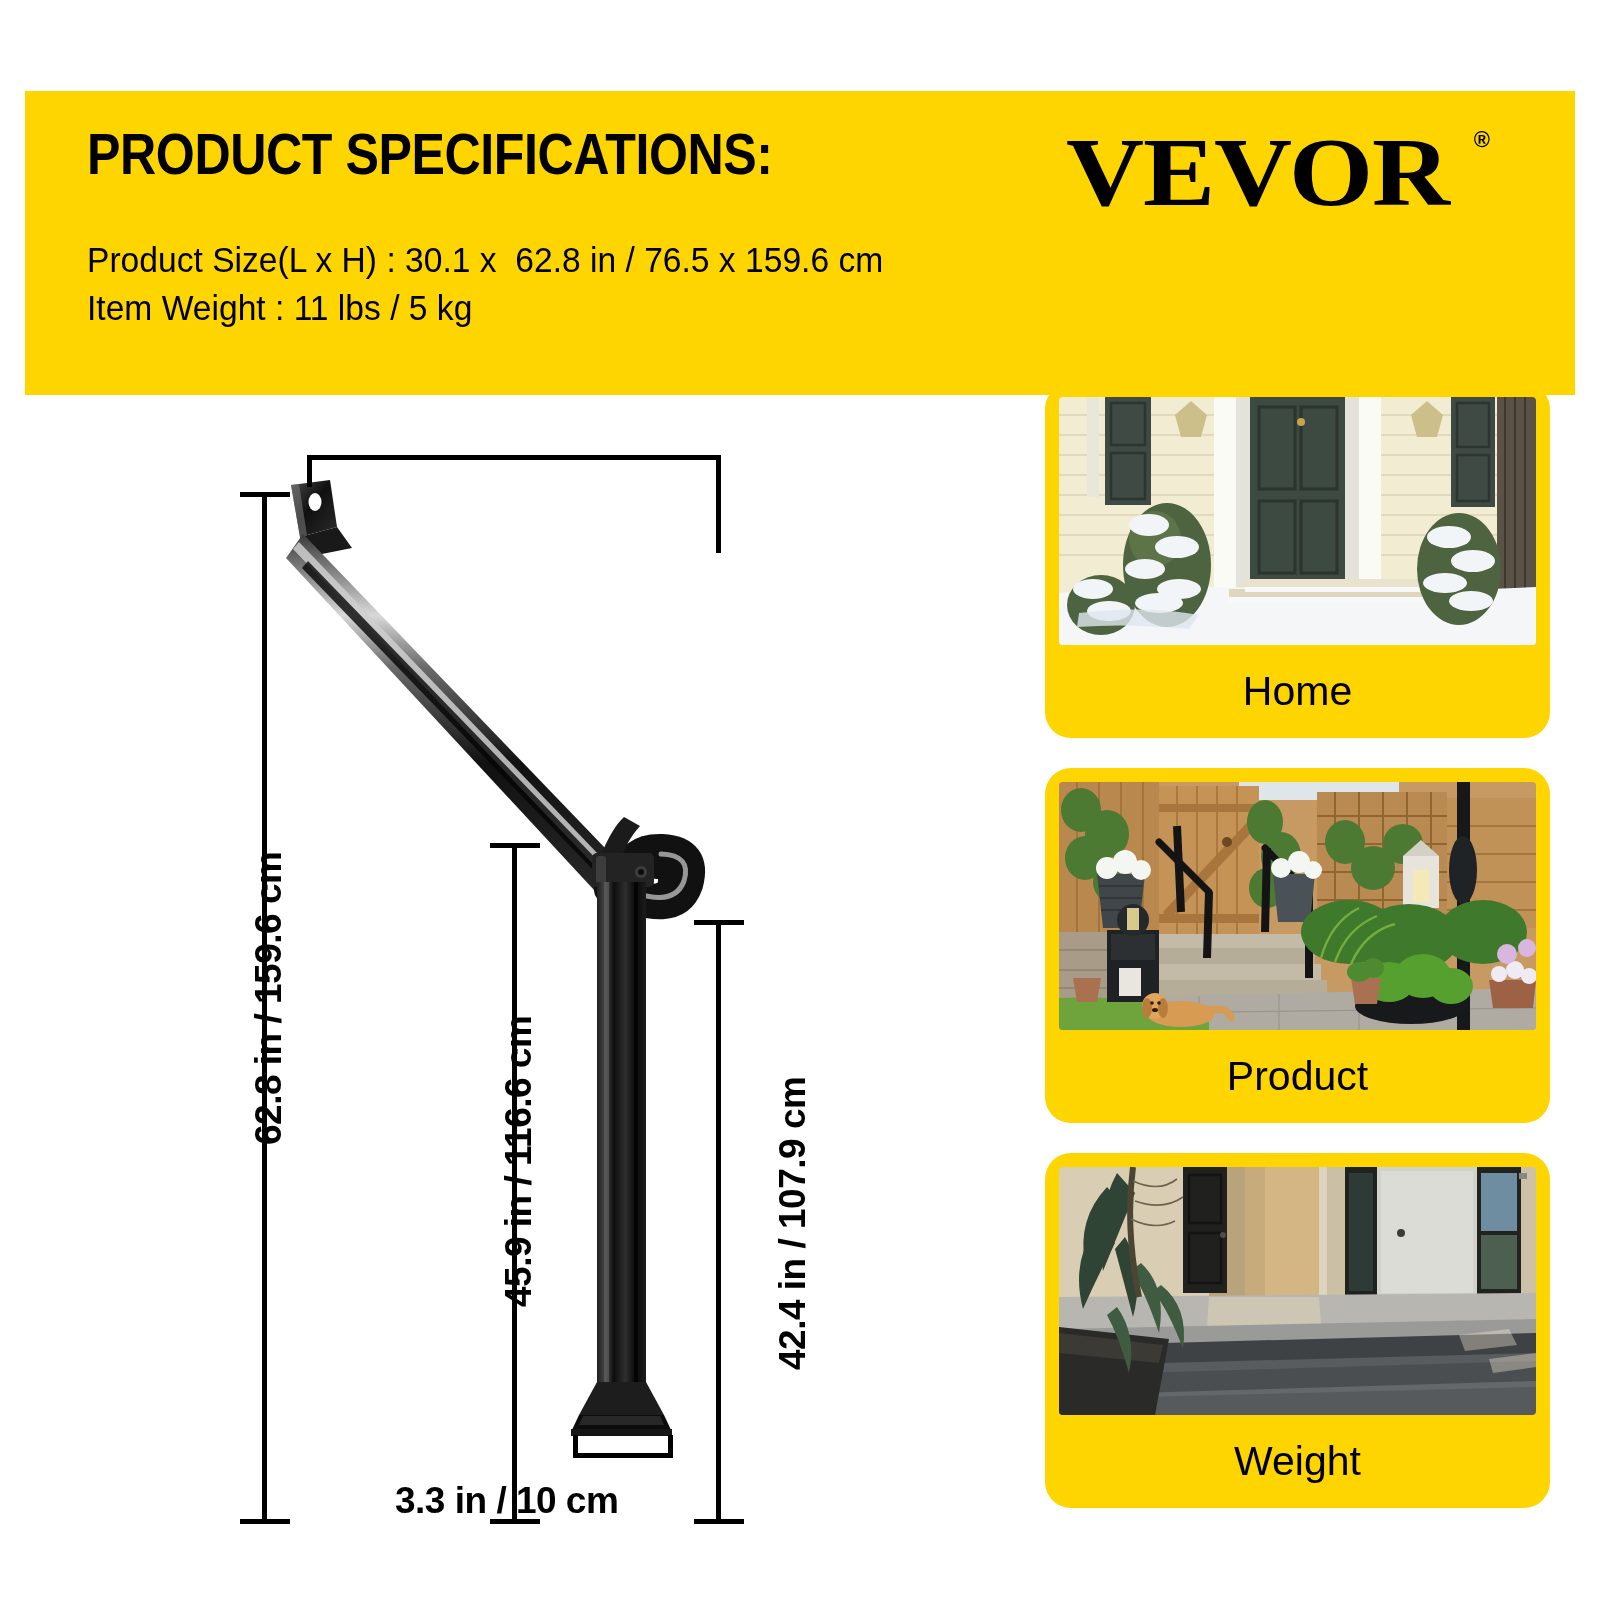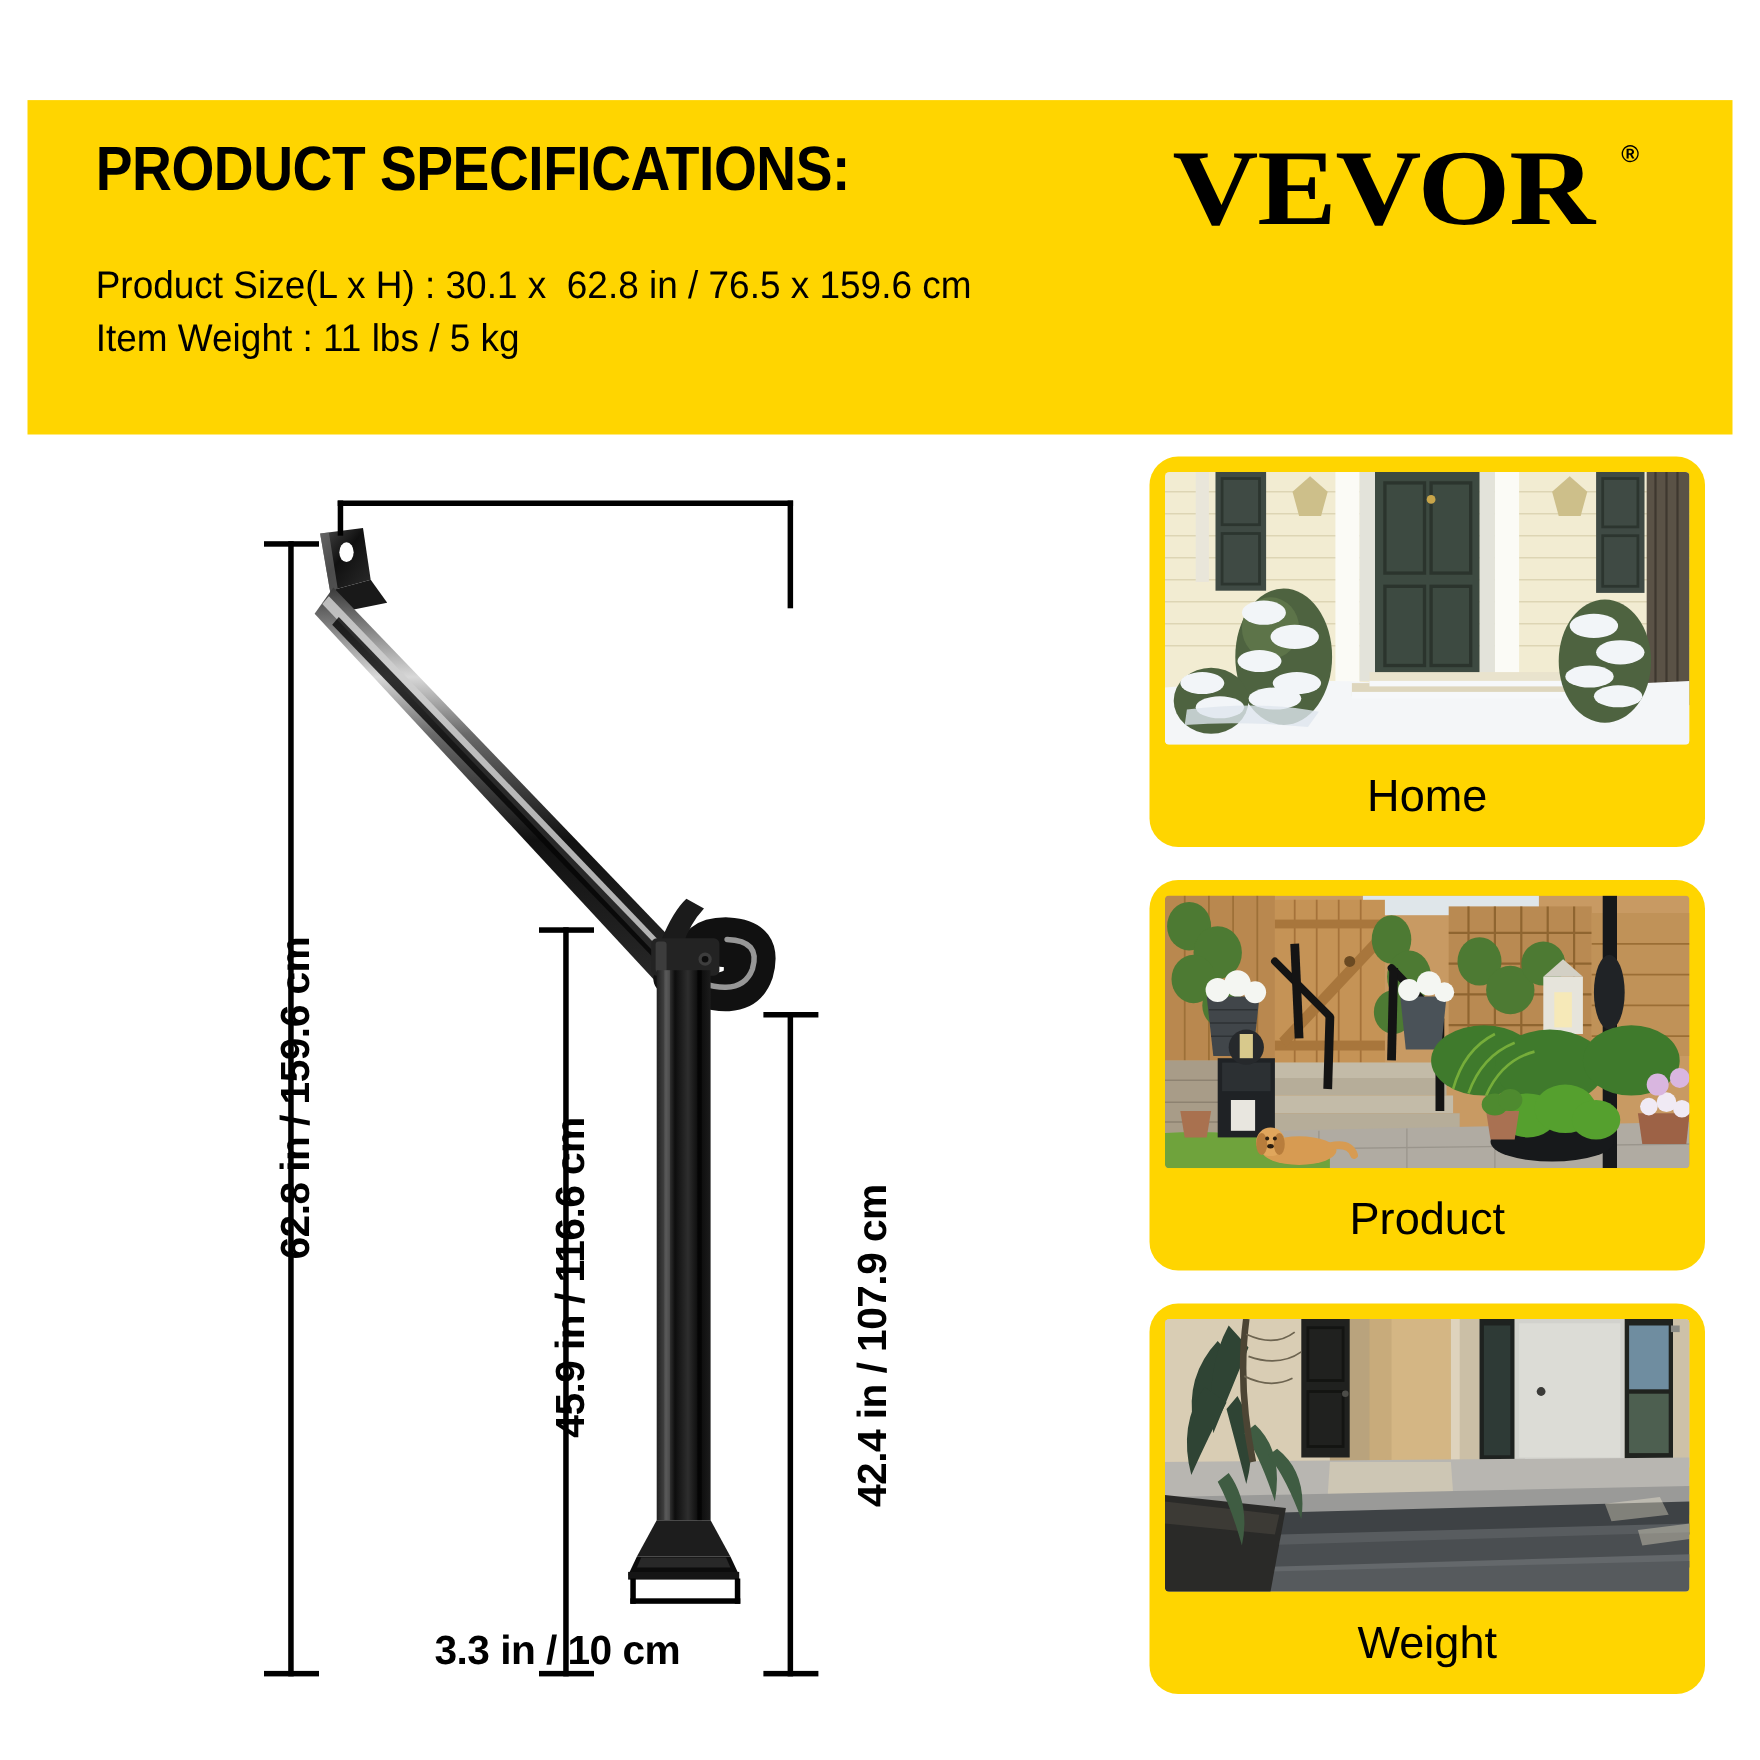--- a/index.html
+++ b/index.html
@@ -61,21 +61,21 @@
   }
   .dim-label.vertical {
     transform: rotate(-90deg);
     transform-origin: left top;
   }
 
   
   #product-graphic { position: absolute; left: 0; top: 0; width: 1020px; height: 1215px; }
 
   
-  #scene-cards { position: absolute; left: 1045px; top: 415px; width: 505px; }
+  #scene-cards { position: absolute; left: 1045px; top: 383px; width: 505px; }
   .scene-card {
     position: relative; width: 505px; height: 355px;
     background: #FFD500; border-radius: 26px;
     margin-bottom: 30px; overflow: hidden;
   }
   .scene-photo {
     position: absolute; left: 14px; top: 14px;
     width: 477px; height: 248px;
     border-radius: 4px; overflow: hidden;
   }

